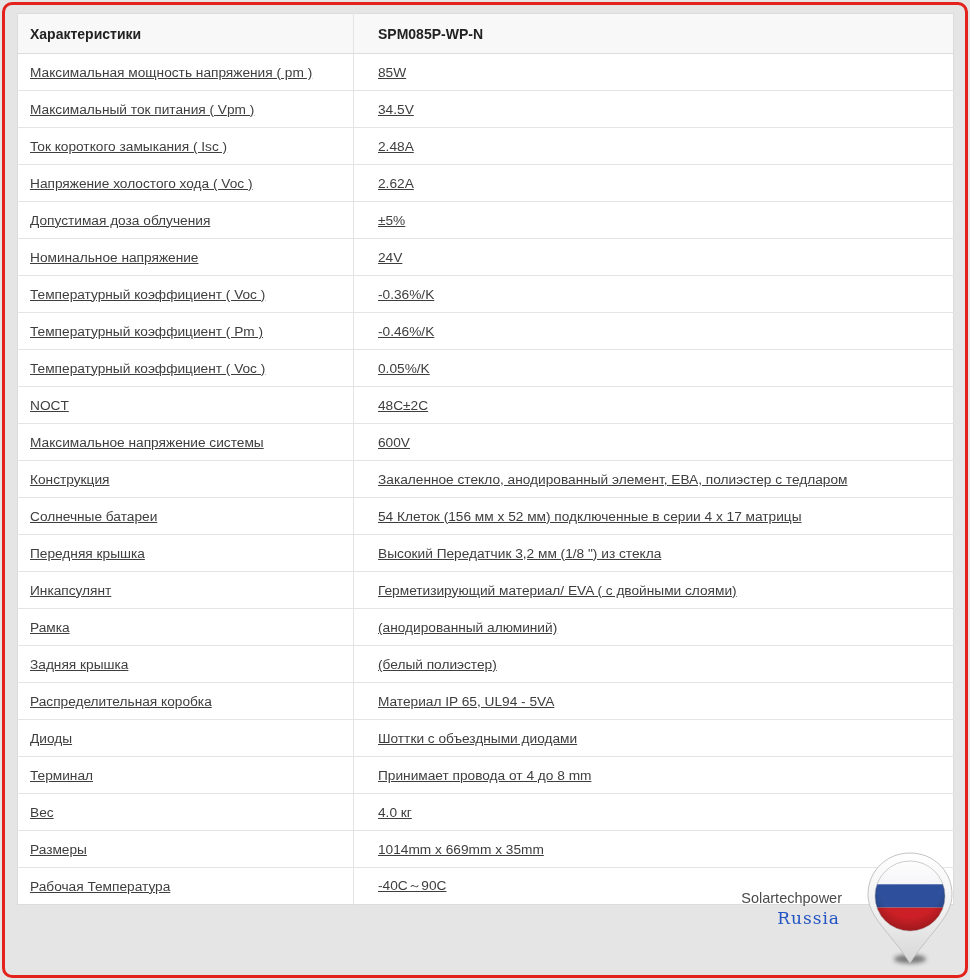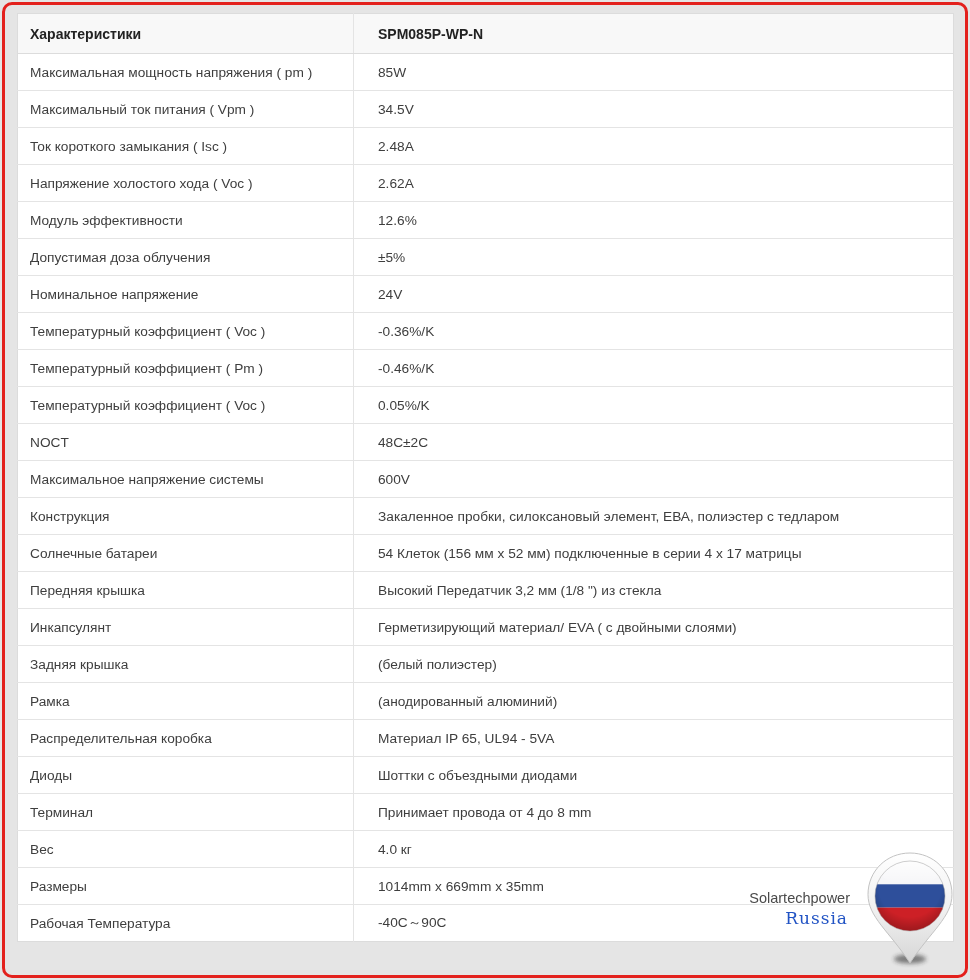--- a/index.html
+++ b/index.html
@@ -52,28 +52,29 @@
     width: 322px;
     padding-left: 12px;
     border-right: 1px solid var(--row-border, #e4e4e4);
   }
   th.col-value, td.value {
     padding-left: 24px;
   }
   tbody td {
     height: 34px;
     border-bottom: 1px solid var(--row-border, #e4e4e4);
+    text-decoration: underline;
   }
   tbody tr:last-child td {
     border-bottom: none;
   }
   .logo {
     position: absolute;
     top: 889px;
-    right: 120px;
+    right: 128px;
     width: 230px;
     text-align: right;
     line-height: 1.25;
   }
   .brand {
     font-size: 14.5px;
     color: var(--brand-text, #4a4a4a);
   }
   .country {
     font-size: 17px;
@@ -119,24 +120,20 @@
         </tr>
         <tr>
           <td class="label">Ток короткого замыкания ( Isc )</td>
           <td class="value">2.48A</td>
         </tr>
         <tr>
           <td class="label">Напряжение холостого хода ( Voc )</td>
           <td class="value">2.62A</td>
         </tr>
         <tr>
-          <td class="label">Модуль эффективности</td>
-          <td class="value">12.6%</td>
-        </tr>
-        <tr>
           <td class="label">Допустимая доза облучения</td>
           <td class="value">±5%</td>
         </tr>
         <tr>
           <td class="label">Номинальное напряжение</td>
           <td class="value">24V</td>
         </tr>
         <tr>
           <td class="label">Температурный коэффициент ( Voc )</td>
           <td class="value">-0.36%/K</td>
@@ -152,41 +149,41 @@
         <tr>
           <td class="label">NOCT</td>
           <td class="value">48C±2C</td>
         </tr>
         <tr>
           <td class="label">Максимальное  напряжение системы</td>
           <td class="value">600V</td>
         </tr>
         <tr>
           <td class="label">Конструкция</td>
-          <td class="value">Закаленное пробки, силоксановый элемент, ЕВА, полиэстер с тедларом</td>
+          <td class="value">Закаленное стекло, анодированный элемент, ЕВА, полиэстер с тедларом</td>
         </tr>
         <tr>
           <td class="label">Солнечные батареи</td>
           <td class="value">54 Клеток (156 мм x 52 мм) подключенные в серии 4 x 17 матрицы</td>
         </tr>
         <tr>
           <td class="label">Передняя крышка</td>
           <td class="value">Высокий Передатчик  3,2 мм (1/8 ") из стекла</td>
         </tr>
         <tr>
           <td class="label">Инкапсулянт</td>
           <td class="value">Герметизирующий материал/ EVA ( с двойными  слоями)</td>
         </tr>
         <tr>
+          <td class="label">Рамка</td>
+          <td class="value">(анодированный алюминий)</td>
+        </tr>
+        <tr>
           <td class="label">Задняя крышка</td>
           <td class="value">(белый полиэстер)</td>
-        </tr>
-        <tr>
-          <td class="label">Рамка</td>
-          <td class="value">(анодированный алюминий)</td>
         </tr>
         <tr>
           <td class="label">Распределительная коробка</td>
           <td class="value">Материал IP 65, UL94 - 5VA</td>
         </tr>
         <tr>
           <td class="label">Диоды</td>
           <td class="value">Шоттки  с объездными  диодами</td>
         </tr>
         <tr>

